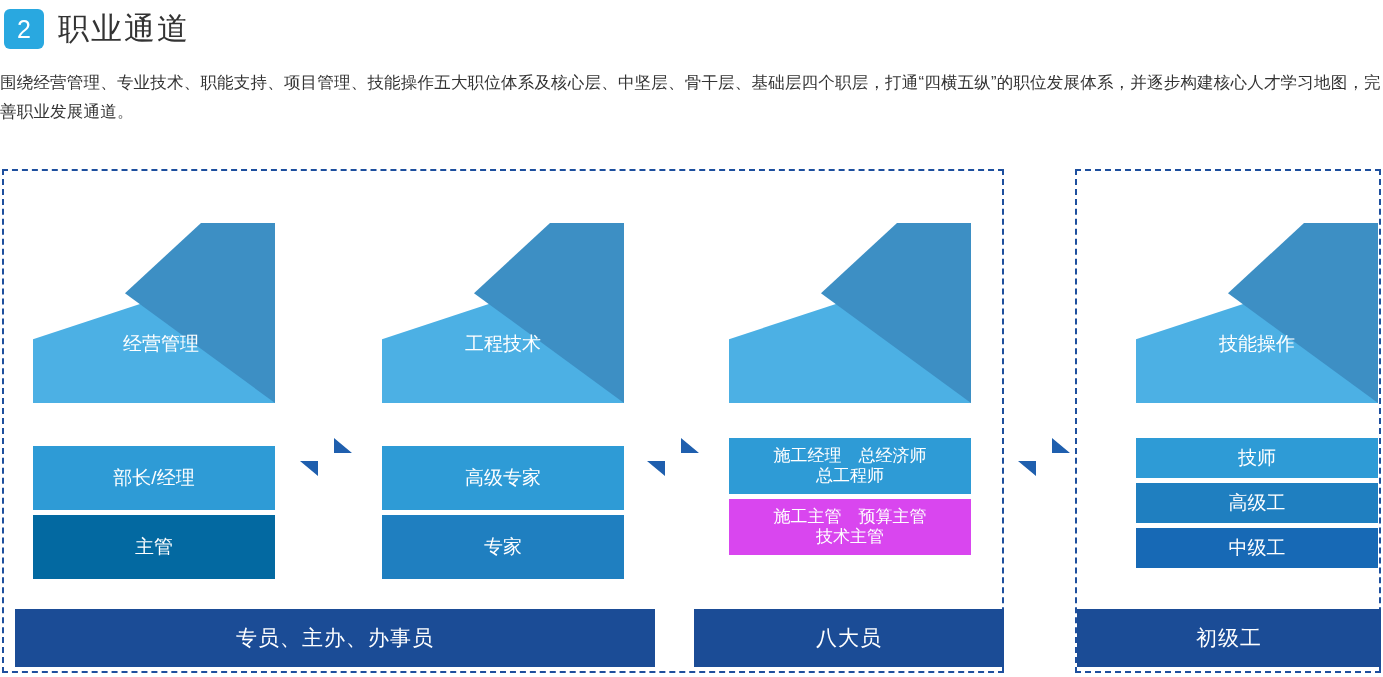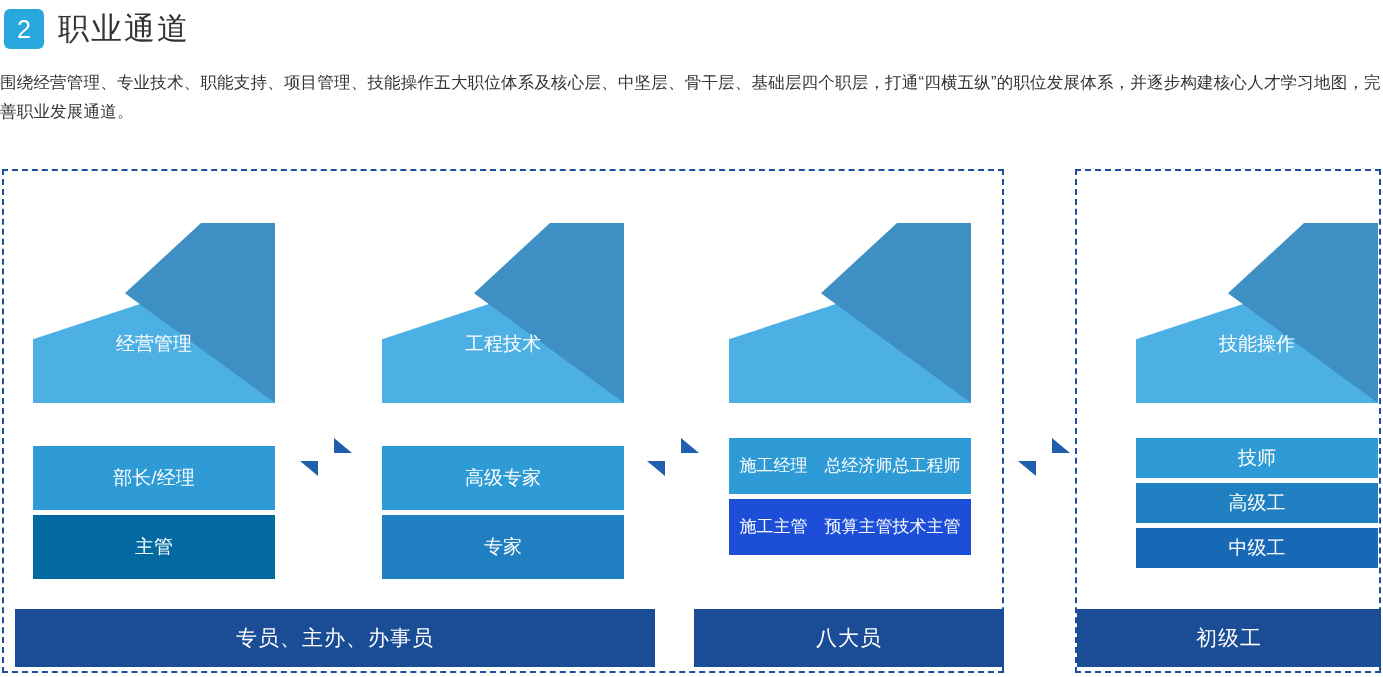--- a/index.html
+++ b/index.html
@@ -55,21 +55,21 @@
     clip-path:polygon(38% 39%,168px 0px,242px 0px,242px 100%);
   }
   .lbl-top{
     position:absolute;left:0;width:242px;text-align:center;color:#fff;font-size:19px;
   }
   .bar{
     width:242px;height:64px;margin-top:5px;box-sizing:border-box;color:#fff;
     display:flex;align-items:center;justify-content:center;font-size:19px;
     text-align:center;line-height:1.2;
   }
-  .bar.two{height:56px;flex-direction:row;font-size:17px;}
+  .bar.two{height:56px;flex-direction:column;font-size:17px;}
   .bar .r1,.bar .r2{display:block;}
   .footer-bar{
     position:absolute;height:58px;background:#1b4c96;color:#fff;
     display:flex;align-items:center;justify-content:center;font-size:21px;letter-spacing:1px;
   }
   .arrow{
     position:absolute;width:56px;height:46px;
   }
   .arrow svg{display:block}
 </style>
@@ -85,21 +85,21 @@
 <div class="diagram">
 
   <div class="dash-box dash-left"></div>
   <div class="dash-box dash-right"></div>
 
   <div class="col" style="left:33px;top:58px;">
     <div class="pyr">
       <div class="roof">
         <div class="light"></div>
         <div class="dark"></div>
-        <div class="lbl-top" style="top:108px;">经营管理</div>
+        <div class="lbl-top" style="top:108px;padding-left:7px;">经营管理</div>
         <div class="lbl-top" style="top:180px;">公司高管</div>
       </div>
       <div style="height:38px"></div>
       <div class="bar" style="background:#2e9bd6">部长/经理</div>
       <div class="bar" style="background:#0369a1">主管</div>
     </div>
   </div>
 
   <div class="col" style="left:382px;top:58px;">
     <div class="pyr">
@@ -120,21 +120,21 @@
       <div class="roof">
         <div class="light"></div>
         <div class="dark"></div>
         <div class="lbl-top" style="top:180px;">项目经理</div>
       </div>
       <div style="height:30px"></div>
       <div class="bar two" style="background:#2e9bd6">
         <span class="r1">施工经理　总经济师</span>
         <span class="r2">总工程师</span>
       </div>
-      <div class="bar two" style="background:#1d4ed8">
+      <div class="bar two" style="background:#d946ef">
         <span class="r1">施工主管　预算主管</span>
         <span class="r2">技术主管</span>
       </div>
     </div>
   </div>
 
   <div class="col" style="left:1136px;top:58px;">
     <div class="pyr">
       <div class="roof">
         <div class="light"></div>

